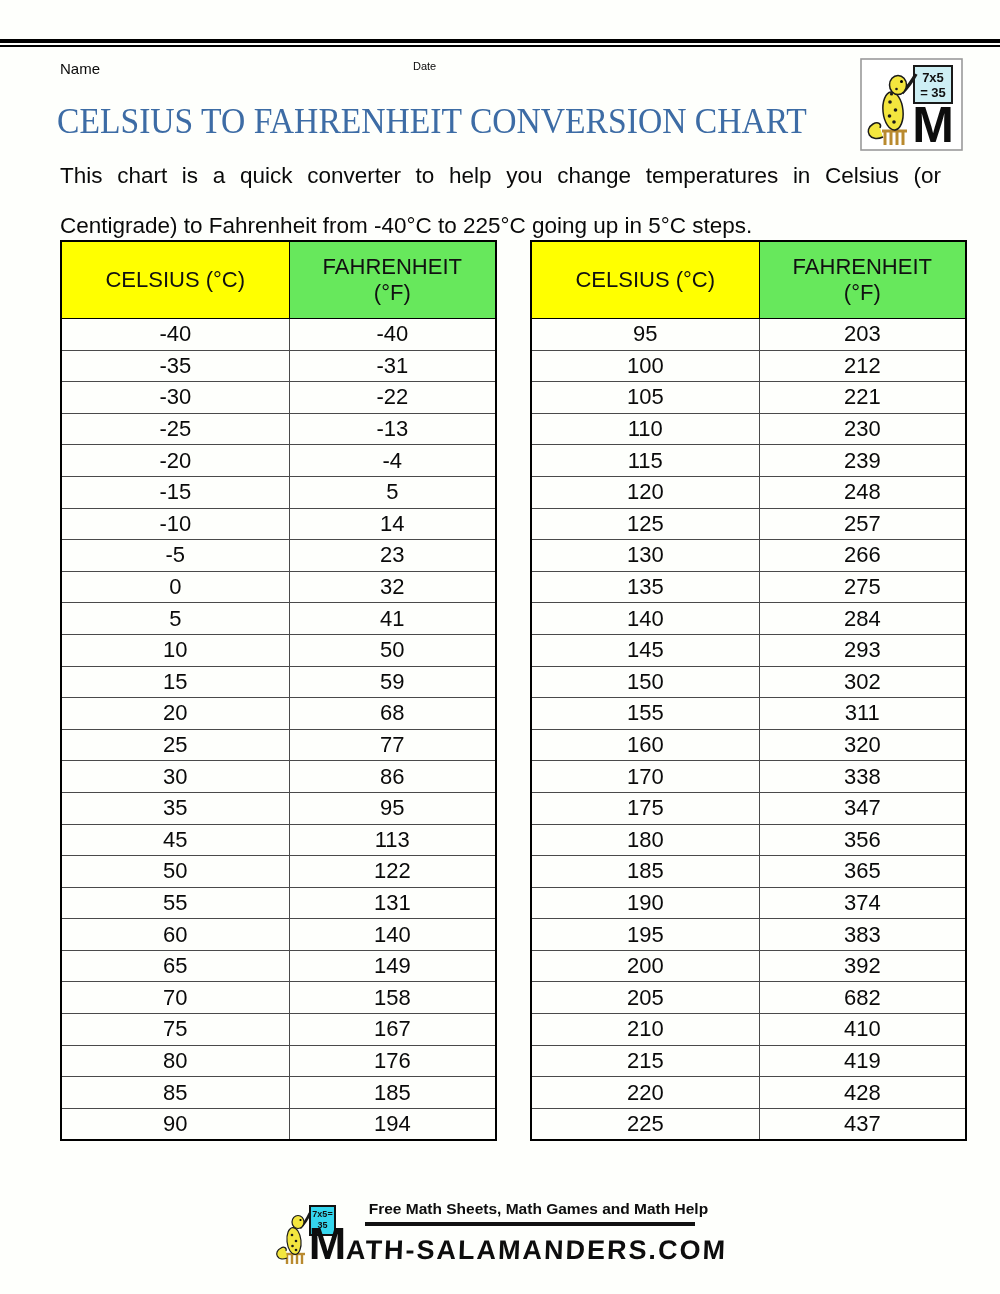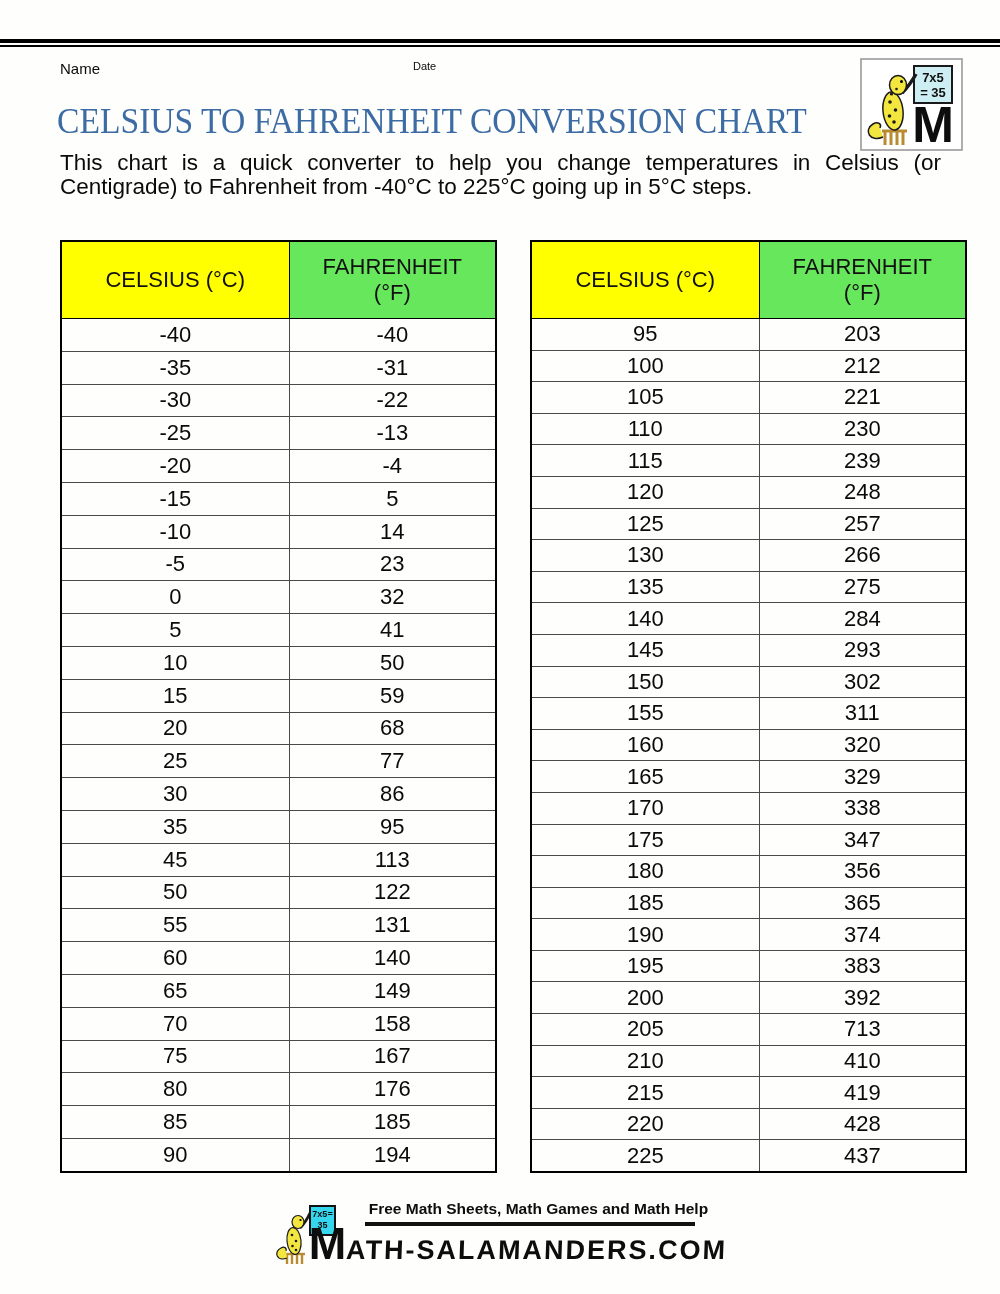--- a/index.html
+++ b/index.html
@@ -14,21 +14,21 @@
   .name-label{position:absolute;left:60px;top:60px;font-size:15px;color:#0a0a0a;}
   .date-label{position:absolute;left:413px;top:60px;font-size:11px;color:#0a0a0a;}
 
   .corner-logo{position:absolute;left:860px;top:58px;}
 
   .page-title{position:absolute;left:57px;top:103px;white-space:nowrap;
       font-family:"Liberation Serif",serif;font-size:35px;line-height:38px;
       color:var(--title-color,#3d6ca5);transform:scaleX(.96);transform-origin:left;}
 
   .page-desc{position:absolute;left:60px;top:151px;width:881px;
-      font-size:22.5px;line-height:24px;text-align:justify;color:#0a0a0a;}
+      font-size:22.5px;line-height:50px;text-align:justify;color:#0a0a0a;}
 
   
   .tables{position:absolute;left:60px;top:240px;display:flex;gap:33px;}
   table.conv{border-collapse:collapse;table-layout:fixed;width:437px;
       border:2px solid #000;}
   table.conv th{border:1.5px solid #000;height:30px;font-size:22px;font-weight:normal;
       text-align:center;padding:12px;}
   table.conv td{border:1px solid #4a4a4a;border-left:1.5px solid #000;height:30.6px;
       font-size:22px;text-align:center;padding:0;color:#0a0a0a;}
   table.conv td:first-child{border-left:1.5px solid #000;}
@@ -279,24 +279,20 @@
           </tr>
           <tr>
             <td>155</td>
             <td>311</td>
           </tr>
           <tr>
             <td>160</td>
             <td>320</td>
           </tr>
           <tr>
-            <td>165</td>
-            <td>329</td>
-          </tr>
-          <tr>
             <td>170</td>
             <td>338</td>
           </tr>
           <tr>
             <td>175</td>
             <td>347</td>
           </tr>
           <tr>
             <td>180</td>
             <td>356</td>
@@ -312,21 +308,21 @@
           <tr>
             <td>195</td>
             <td>383</td>
           </tr>
           <tr>
             <td>200</td>
             <td>392</td>
           </tr>
           <tr>
             <td>205</td>
-            <td>713</td>
+            <td>682</td>
           </tr>
           <tr>
             <td>210</td>
             <td>410</td>
           </tr>
           <tr>
             <td>215</td>
             <td>419</td>
           </tr>
           <tr>

